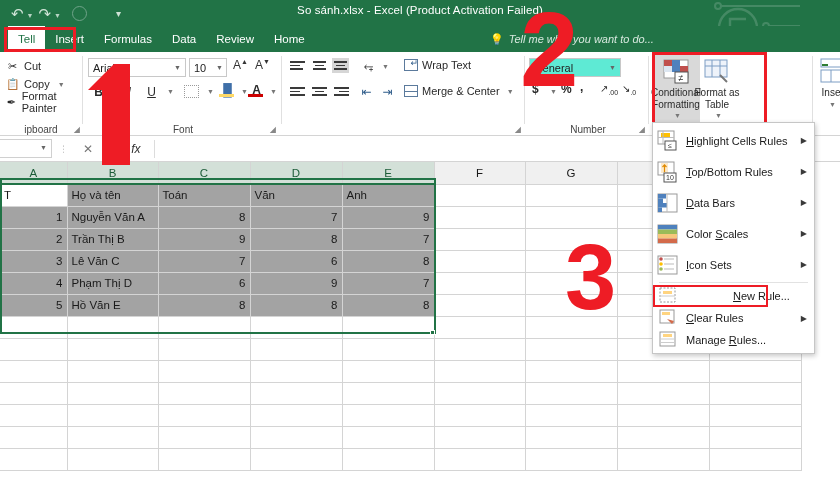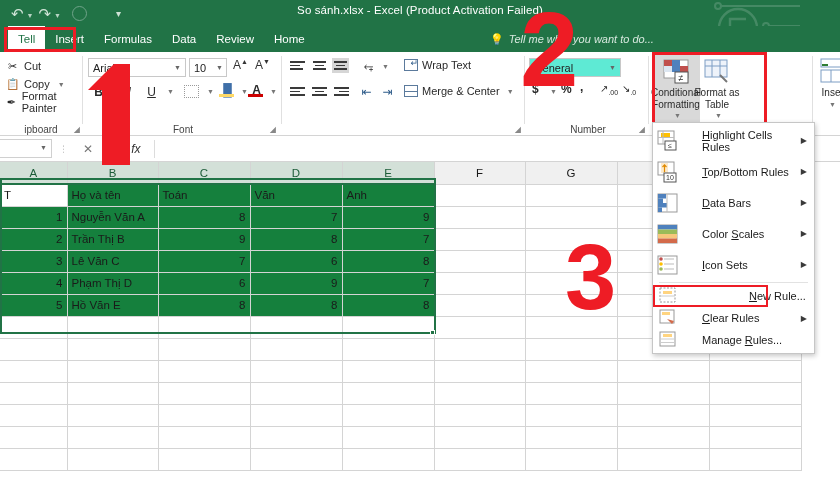--- a/index.html
+++ b/index.html
@@ -162,21 +162,21 @@
   table.sheet th, table.sheet td {
     border-right:1px solid #d4d4d4; border-bottom:1px solid #d4d4d4;
     font-size:11.5px; color:#1a1a1a; padding:0 4px; height:22px;
   }
   th.colhead {
     background:#f0f0f0; border-bottom:1px solid #a9a9a9;
     font-weight:normal; color:#3b3b3b; text-align:center; height:16px;
     font-size:11px;
   }
   th.colhead.sel { background:#d3e0d8; color:#1c5c38; border-bottom:2px solid #217346; }
-  td.sel { background:#15803d; }
+  td.sel { background:#a3a3a3; }
   td.num { text-align:right; }
   td.txt { text-align:left; }
   .selbox {
     position:absolute; border:2px solid #217346; pointer-events:none;
   }
   .fillh {
     position:absolute; width:5px; height:5px; background:#217346;
     border:1px solid #fff;
   }
 
@@ -185,21 +185,21 @@
     position:absolute; left:652px; top:122px; width:163px;
     background:#ffffff; border:1px solid #c6c6c6;
     box-shadow:1px 2px 5px rgba(0,0,0,.22); padding:2px 0;
     z-index:40;
   }
   .mi {
     display:flex; align-items:center; height:31px; padding:0 4px;
     font-size:11px; color:#1a1a1a; position:relative;
   }
   .mi .mic { width:22px; height:22px; margin-right:7px; flex:0 0 22px; position:relative; }
-  .mi .mlab { flex:1;margin-left:16px; }
+  .mi .mlab { flex:1; }
   .mi .arrow { font-size:8px; color:#3a3a3a; padding-right:3px; }
   .msep { height:1px; background:#e2e2e2; margin:2px 6px; }
   .mi.small { height:22px; font-size:11px; }
   .nr-red {
     position:absolute; left:0; top:0; width:115px; height:22px;
     border:2.5px solid #ee1c25; pointer-events:none;
   }
   u { text-decoration:underline; }
 
   

